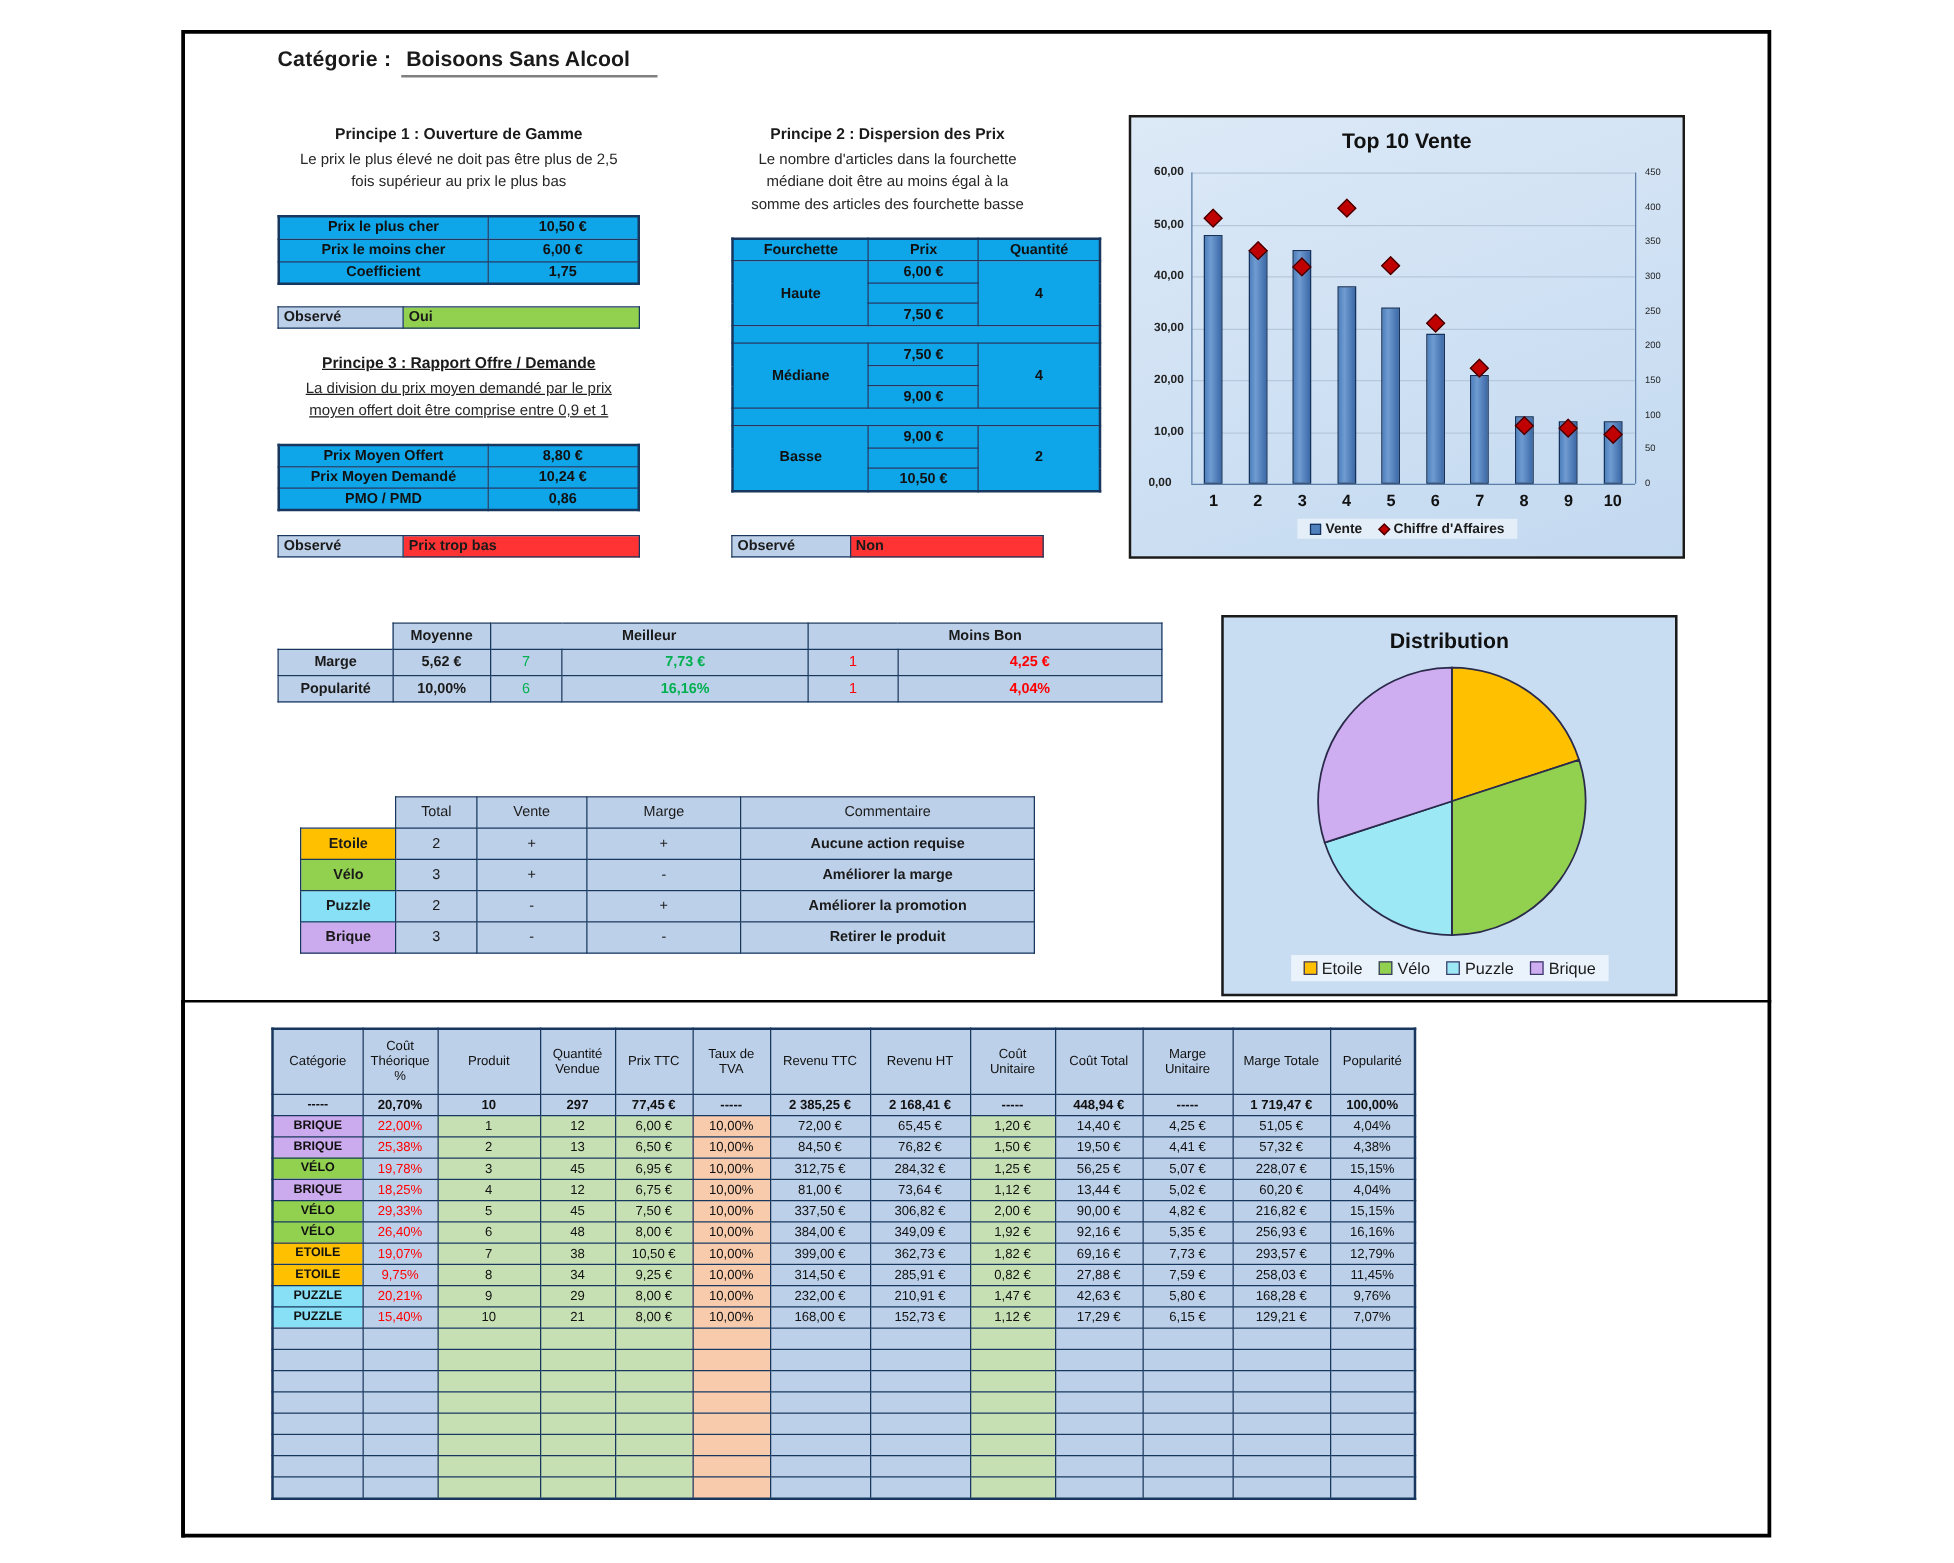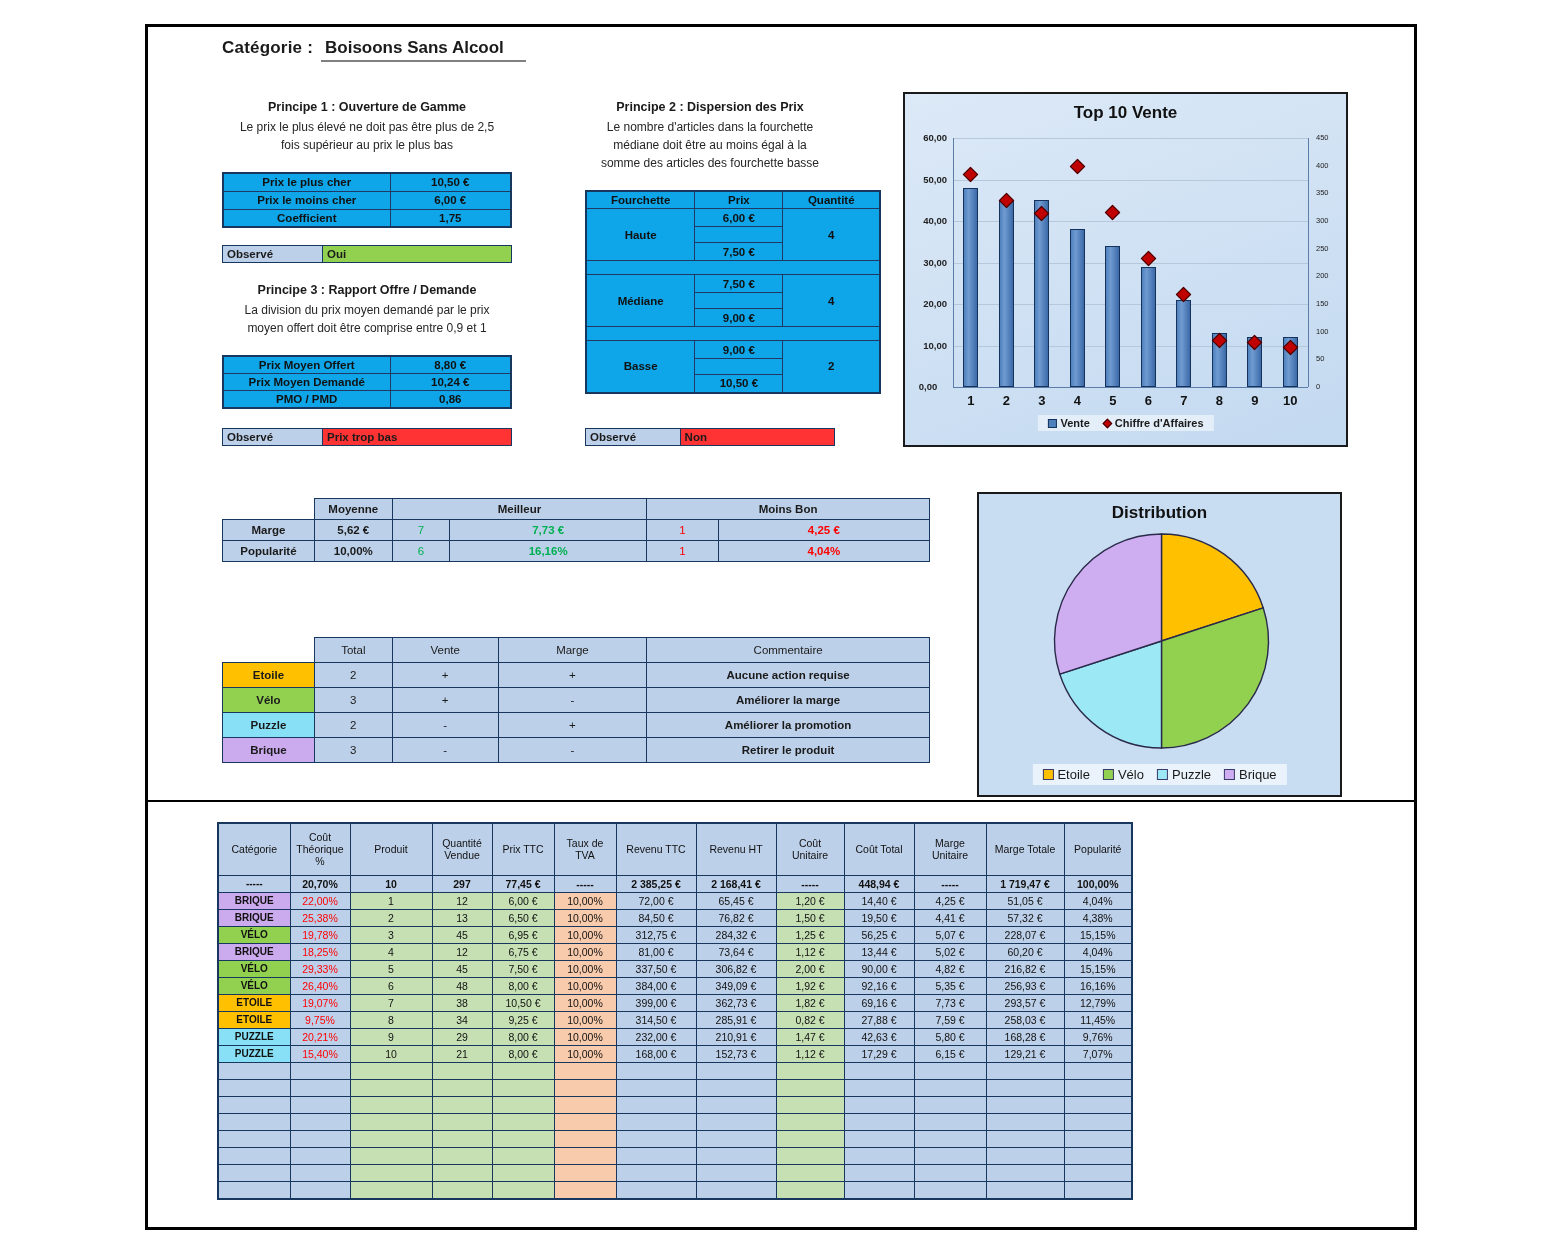--- a/index.html
+++ b/index.html
@@ -69,21 +69,21 @@
 
   
   #mp-table{ position:absolute; left:222px; top:498px; width:708px; font-size:11.5px; border-collapse:collapse;}
   #mp-table td{ border:1px solid #17375e; background:#bdd0e9; text-align:center; padding:4px 3px;}
   #mp-table td.blank{ border:none; background:#fff;}
   #mp-table td.rowlab{ font-weight:bold; }
   .good{ color:#00b050; }
   .bad{ color:#ff0000; }
 
   
-  #cls-table{ position:absolute; left:222px; top:637px; width:708px; font-size:11.5px; border-collapse:collapse;}
+  #cls-table{ position:absolute; left:240px; top:637px; width:588px; font-size:11.5px; border-collapse:collapse;}
   #cls-table td{ border:1px solid #17375e; background:#bdd0e9; text-align:center; padding:6px 3px;}
   #cls-table td.blank{ border:none; background:#fff;}
   #cls-table td.cat{ font-weight:bold; }
   .cat-etoile{ background:#ffc000 !important;}
   .cat-velo{ background:#92d050 !important;}
   .cat-puzzle{ background:#87e0f5 !important;}
   .cat-brique{ background:#ccaaee !important;}
 
   
   #chart-top10{
@@ -194,21 +194,21 @@
 
 <table class="obs-table" id="p1-obs">
   <tbody>
       <tr>
     <td class="obs-label">Observé</td>
     <td class="obs-ok">Oui</td>
   </tr>
 </tbody>
   </table>
 
-<div class="principle-block" style="left:212px;top:283px;width:310px;">
+<div class="principle-block" style="left:212px;top:283px;width:310px;text-decoration:underline;">
   <div class="principle-title">Principe 3 : Rapport Offre / Demande</div>
   <div class="principle-desc">La division du prix moyen demandé par le prix</div>
   <div class="principle-desc">moyen offert doit être comprise entre 0,9 et 1</div>
 </div>
 
 <table class="xl thick" id="p3-table">
   <tbody>
       <tr>
     <td style="width:58%">Prix Moyen Offert</td>
     <td>8,80 €</td>

